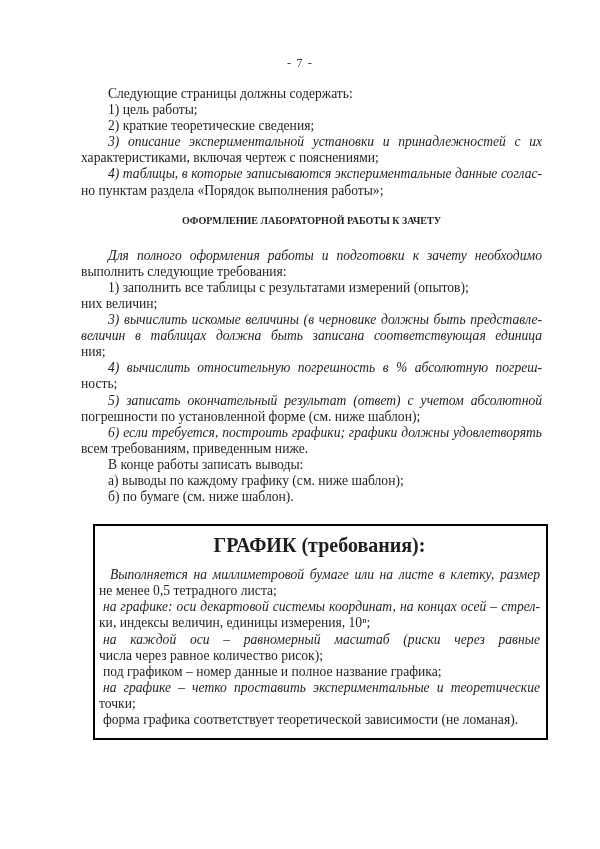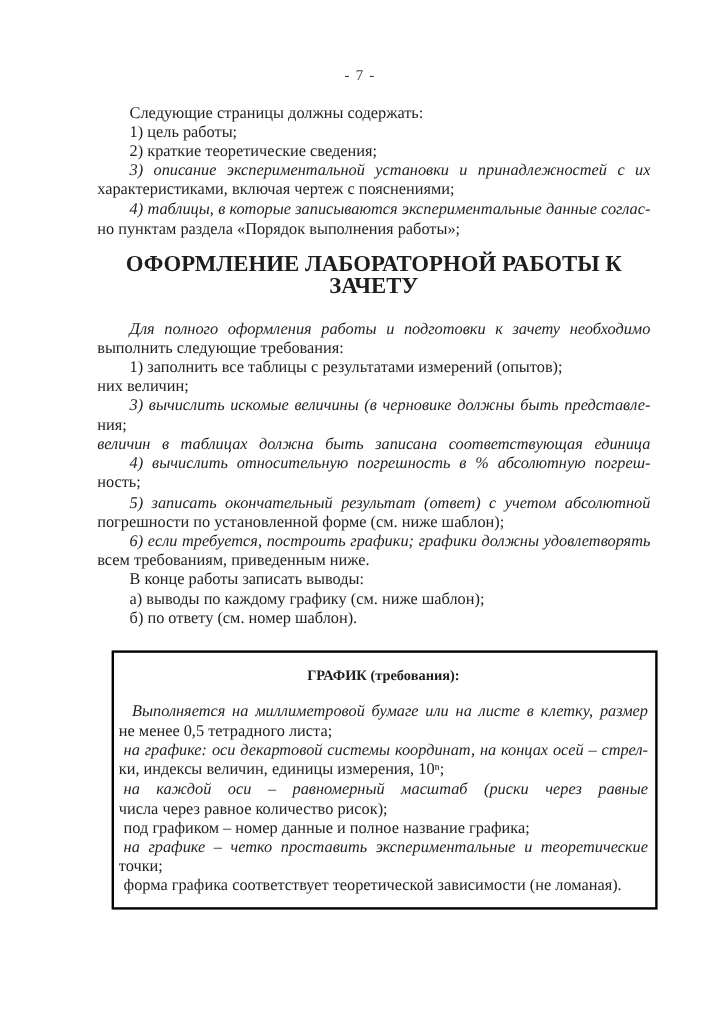--- a/index.html
+++ b/index.html
@@ -41,37 +41,37 @@
   }
   .ln.just {
     white-space: normal;
     text-align: justify;
     text-align-last: justify;
     font-style: italic;
   }
   .ln.ind { padding-left: 27px; }
   .heading {
     margin-top: 13px;
-    font-size: 19px;
+    font-size: 10px;
     font-weight: bold;
     line-height: 18px;
     text-align: center;
   }
   .req { margin-top: 18px; }
   .box {
     box-sizing: border-box;
     margin-top: 19px;
     margin-left: 12px;
     width: 455px;
     border: 2px solid #000000;
     padding: 10px 6px 10px 4px;
     background: #ffffff;
   }
   .box-title {
-    font-size: 12px;
+    font-size: 20px;
     font-weight: bold;
     line-height: 18px;
     text-align: center;
     margin-bottom: 13px;
   }
   .box .ln.bind { padding-left: 11px; }
   .box .ln.bsp  { padding-left: 4px; }
 </style>
 </head>
 <body>
@@ -93,31 +93,31 @@
     </div>
 
     <div class="heading">ОФОРМЛЕНИЕ ЛАБОРАТОРНОЙ РАБОТЫ К ЗАЧЕТУ</div>
 
     <div class="req">
       <div class="ln ind just">Для полного оформления работы и подготовки к зачету необходимо</div>
       <div class="ln">выполнить следующие требования:</div>
       <div class="ln ind">1) заполнить все таблицы с результатами измерений (опытов);</div>
       <div class="ln">них величин;</div>
       <div class="ln ind just">3) вычислить искомые величины (в черновике должны быть представле-</div>
+      <div class="ln just">величин в таблицах должна быть записана соответствующая единица измере-</div>
       <div class="ln">ния;</div>
-      <div class="ln just">величин в таблицах должна быть записана соответствующая единица измере-</div>
       <div class="ln ind just">4) вычислить относительную погрешность в % абсолютную погреш-</div>
       <div class="ln">ность;</div>
       <div class="ln ind just">5) записать окончательный результат (ответ) с учетом абсолютной</div>
       <div class="ln">погрешности по установленной форме (см. ниже шаблон);</div>
       <div class="ln ind just">6) если требуется, построить графики; графики должны удовлетворять</div>
       <div class="ln">всем требованиям, приведенным ниже.</div>
       <div class="ln ind">В конце работы записать выводы:</div>
       <div class="ln ind">а) выводы по каждому графику (см. ниже шаблон);</div>
-      <div class="ln ind">б) по ответу (см. номер шаблон).</div>
+      <div class="ln ind">б) по бумаге (см. ниже шаблон).</div>
     </div>
 
     <div class="box">
       <div class="box-title">ГРАФИК (требования):</div>
       <div class="ln bind just">Выполняется на миллиметровой бумаге или на листе в клетку, размер</div>
       <div class="ln">не менее 0,5 тетрадного листа;</div>
       <div class="ln bsp just">на графике: оси декартовой системы координат, на концах осей – стрел-</div>
       <div class="ln">ки, индексы величин, единицы измерения, 10ⁿ;</div>
       <div class="ln bsp just">на каждой оси – равномерный масштаб (риски через равные промежутки,</div>
       <div class="ln">числа через равное количество рисок);</div>

